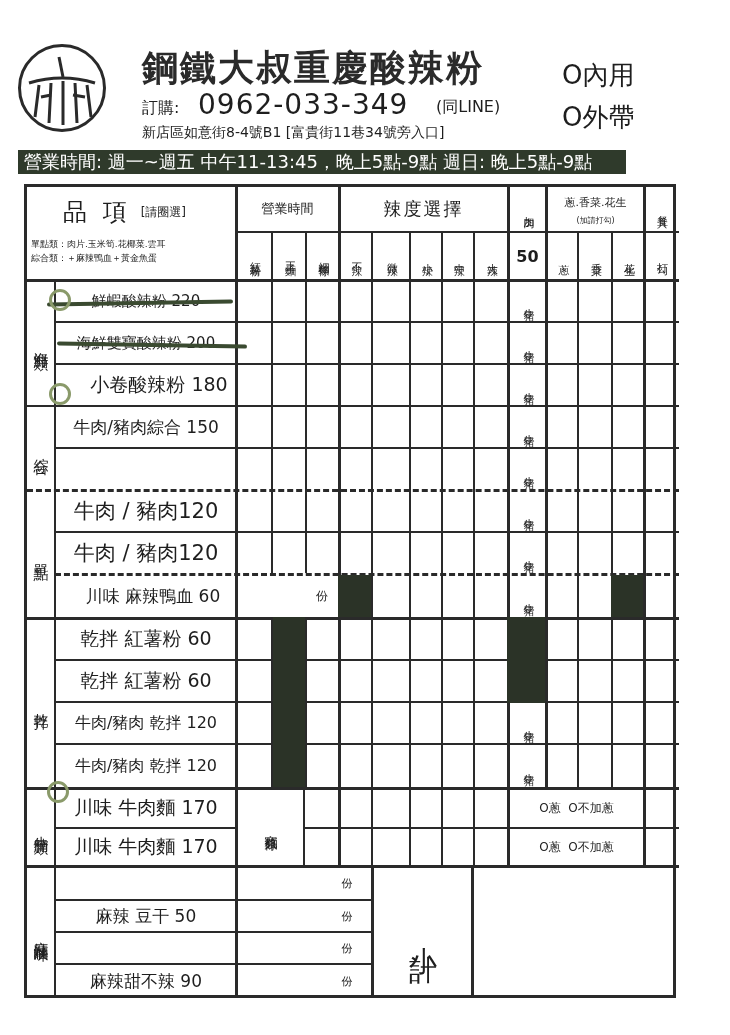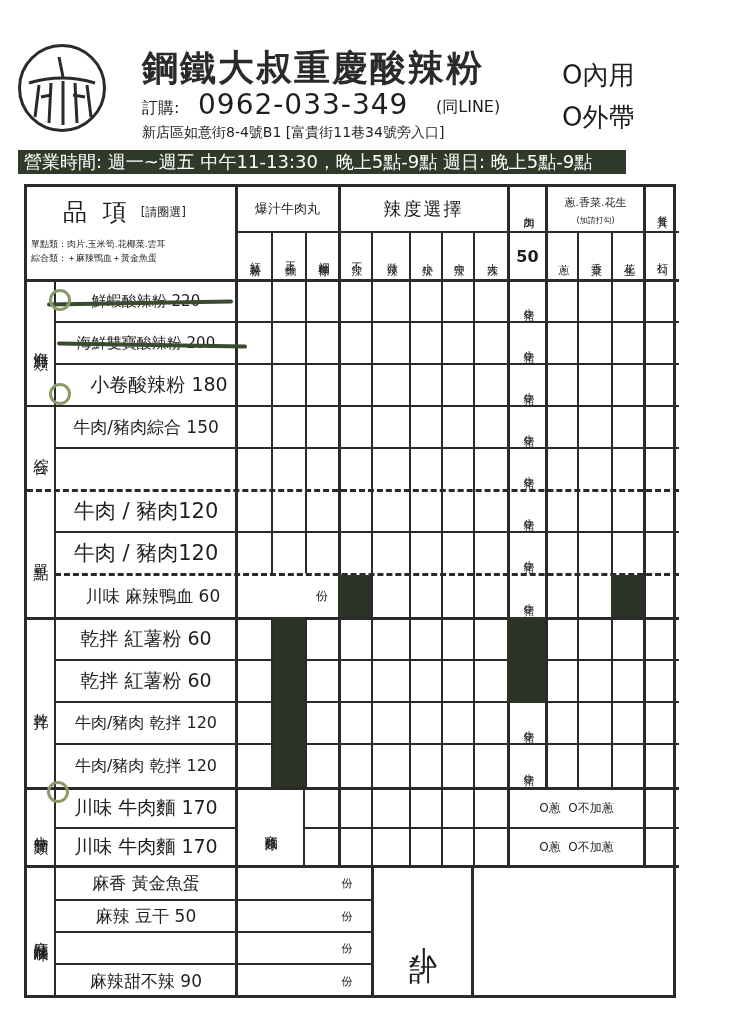--- a/index.html
+++ b/index.html
@@ -38,21 +38,21 @@
     <path d="M20 50 L30 48 M52 48 L64 50" stroke="#2a2a2a" stroke-width="3"></path>
   </svg>
 </div>
 <div class="abs title">鋼鐵大叔重慶酸辣粉</div>
 <div class="abs phone-label">訂購:</div>
 <div class="abs phone">0962-033-349</div>
 <div class="abs line">(同LINE)</div>
 <div class="abs addr">新店區如意街8-4號B1 [富貴街11巷34號旁入口]</div>
 <div class="abs opt" style="top:58px">O內用</div>
 <div class="abs opt" style="top:100px">O外帶</div>
-<div class="abs hours">營業時間: 週一~週五 中午11-13:30，晚上5點-9點  週日: 晚上5點-9點</div>
+<div class="abs hours">營業時間: 週一~週五 中午11-13:45，晚上5點-9點  週日: 晚上5點-9點</div>
 
 <div class="abs grid">
 
   <div class="hl" style="left:210px;top:44px;width:442px"></div>
   <div class="hl thick" style="left:0;top:92px;width:652px"></div>
 
   <div class="hl" style="left:28px;top:134px;width:624px"></div>
   <div class="hl" style="left:28px;top:176px;width:624px"></div>
   <div class="hl" style="left:0;top:218px;width:652px"></div>
   <div class="hl" style="left:28px;top:260px;width:624px"></div>
@@ -95,21 +95,21 @@
   <div class="fill" style="left:584px;top:388px;width:32px;height:42px"></div>
   <div class="fill" style="left:246px;top:430px;width:32px;height:170px"></div>
   <div class="fill" style="left:480px;top:430px;width:38px;height:86px"></div>
 
   <div class="cell" style="left:0;top:0;width:208px;height:50px;justify-content:flex-start;padding-left:36px">
     <span style="font-size:24px;font-weight:normal;letter-spacing:4px">品 項</span>
     <span style="font-size:12px;margin-left:10px">[請圈選]</span>
   </div>
   <div class="cell small" style="left:4px;top:50px;width:204px;height:14px;justify-content:flex-start;font-size:9px;white-space:nowrap">單點類：肉片.玉米筍.花椰菜.雲耳</div>
   <div class="cell small" style="left:4px;top:64px;width:204px;height:14px;justify-content:flex-start;font-size:9px;white-space:nowrap">綜合類：＋麻辣鴨血＋黃金魚蛋</div>
-  <div class="cell" style="left:210px;top:0;width:101px;height:44px;font-size:13px">爆汁牛肉丸</div>
+  <div class="cell" style="left:210px;top:0;width:101px;height:44px;font-size:13px">營業時間</div>
   <div class="cell vtext small" style="left:210px;top:46px;width:34px;height:46px">紅薯粉</div>
   <div class="cell vtext small" style="left:246px;top:46px;width:32px;height:46px">王子麵</div>
   <div class="cell vtext small" style="left:280px;top:46px;width:31px;height:46px">細麵條</div>
   <div class="cell" style="left:313px;top:0;width:167px;height:44px;font-size:18px;letter-spacing:2px">辣度選擇</div>
   <div class="cell vtext small" style="left:313px;top:46px;width:31px;height:46px">不辣</div>
   <div class="cell vtext small" style="left:346px;top:46px;width:36px;height:46px">微辣</div>
   <div class="cell vtext small" style="left:384px;top:46px;width:30px;height:46px">小辣</div>
   <div class="cell vtext small" style="left:416px;top:46px;width:30px;height:46px">中辣</div>
   <div class="cell vtext small" style="left:448px;top:46px;width:32px;height:46px">大辣</div>
   <div class="cell vtext small" style="left:483px;top:0;width:35px;height:44px">加肉</div>
@@ -159,21 +159,20 @@
   <div class="cell vtext small" style="left:483px;top:262px;width:35px;height:40px">牛豬</div>
   <div class="cell vtext small" style="left:483px;top:304px;width:35px;height:40px">牛豬</div>
   <div class="cell vtext small" style="left:483px;top:346px;width:35px;height:40px">牛豬</div>
   <div class="cell vtext small" style="left:483px;top:388px;width:35px;height:42px">牛豬</div>
   <div class="cell vtext small" style="left:483px;top:516px;width:35px;height:40px">牛豬</div>
   <div class="cell vtext small" style="left:483px;top:558px;width:35px;height:42px">牛豬</div>
 
   <div class="cell" style="left:483px;top:602px;width:133px;height:38px;font-size:12px;white-space:pre">O蔥  O不加蔥</div>
   <div class="cell" style="left:483px;top:642px;width:133px;height:36px;font-size:12px;white-space:pre">O蔥  O不加蔥</div>
 
-  <div class="cell item" style="left:30px;top:680px;width:178px;height:32px;font-size:17px">麻香 黃金魚蛋</div>
   <div class="cell item" style="left:30px;top:714px;width:178px;height:30px;font-size:17px">麻辣 豆干 50</div>
   <div class="cell item" style="left:30px;top:778px;width:178px;height:33px;font-size:17px">麻辣甜不辣 90</div>
   <div class="cell" style="left:300px;top:680px;width:40px;height:32px;font-size:11px">份</div>
   <div class="cell" style="left:300px;top:714px;width:40px;height:30px;font-size:11px">份</div>
   <div class="cell" style="left:300px;top:746px;width:40px;height:30px;font-size:11px">份</div>
   <div class="cell" style="left:300px;top:778px;width:40px;height:33px;font-size:11px">份</div>
   <div class="cell vtext" style="left:347px;top:680px;width:97px;height:131px;font-size:28px;letter-spacing:8px">小計</div>
   <div class="cell" style="left:447px;top:680px;width:202px;height:131px"></div>
 </div>
 

